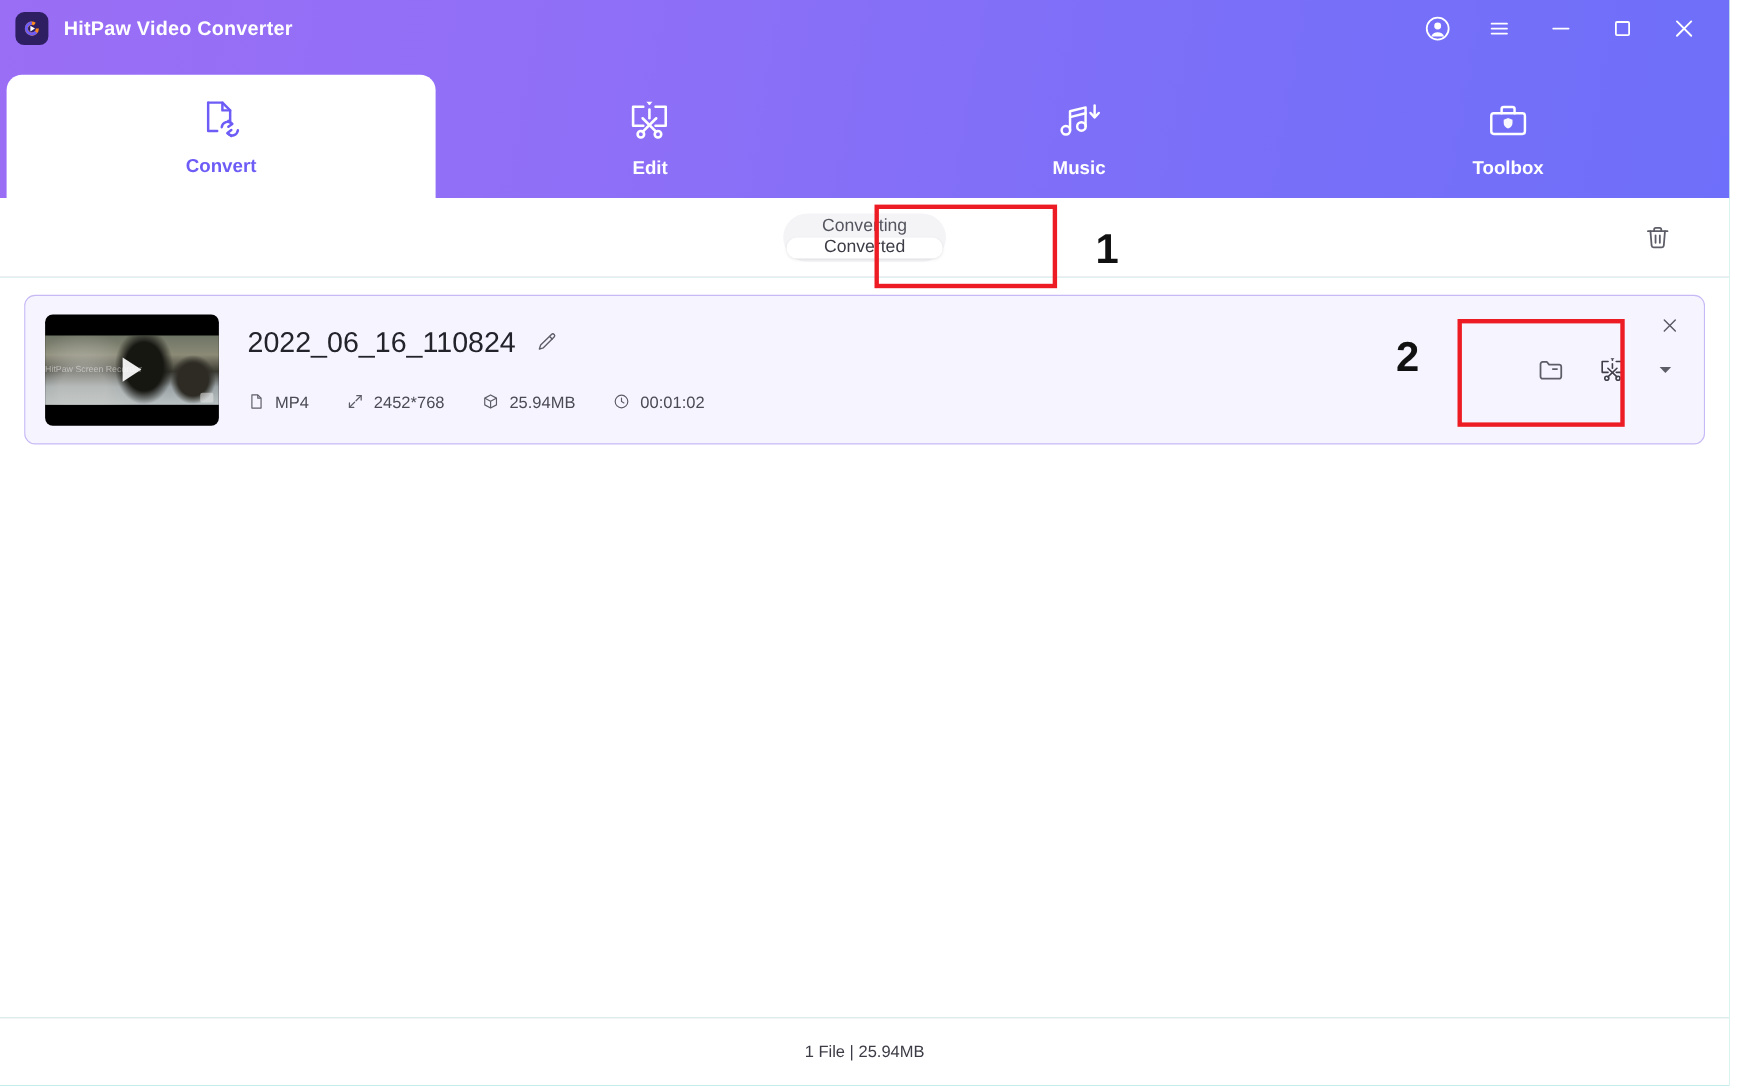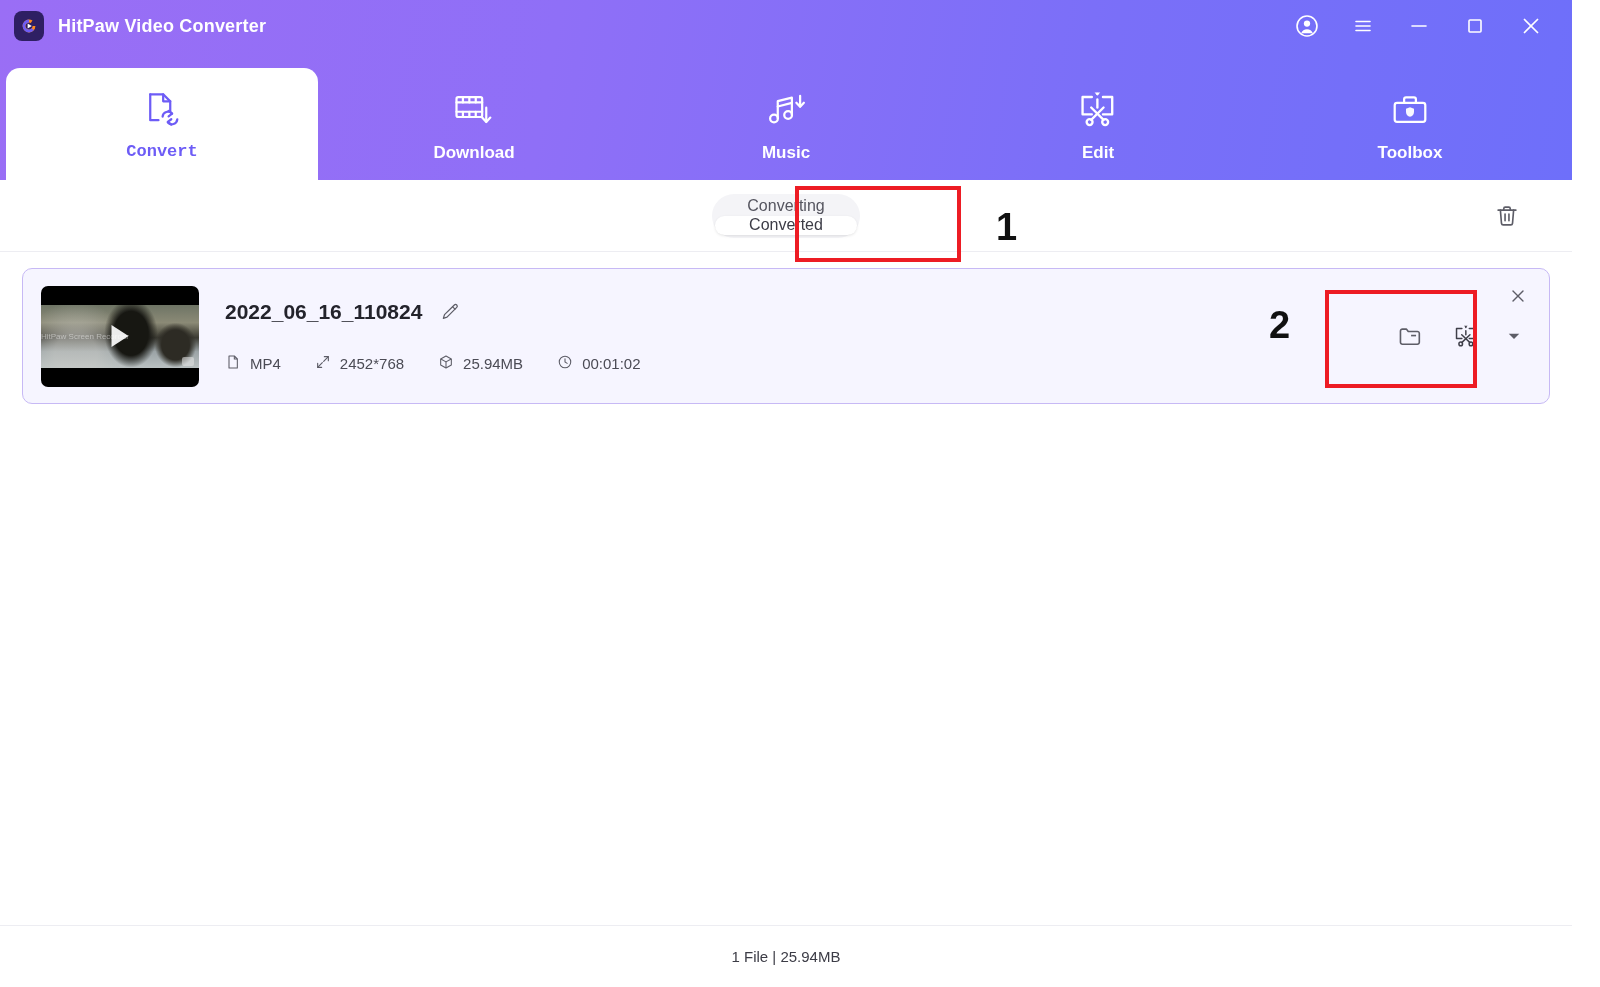--- a/index.html
+++ b/index.html
@@ -69,21 +69,20 @@
   }
   .nav-item .nav-label {
     color: #ffffff;
     font-size: 17px;
     font-weight: bold;
   }
   .nav-item.active {
     background: #ffffff;
     border-radius: 14px 14px 0 0;
     height: 112px;
-    font-family: Liberation Mono, monospace;
   }
   .nav-item.active .nav-label { color: #6d5cf6; }
   .nav-icon { height: 42px; display: flex; align-items: center; justify-content: center; }
 
   
   .subbar {
     position: relative;
     height: 72px;
     flex: none;
     background: #ffffff;
@@ -188,21 +187,21 @@
   .thumb-badge {
     position: absolute; right: 5px; bottom: 21px;
     width: 12px; height: 9px;
     background: rgba(230,230,230,.55);
     border-radius: 2px;
   }
 
   .file-info { margin-left: 26px; flex: 1; min-width: 0; }
   .file-name-row { display: flex; align-items: center; gap: 16px; }
   .file-name {
-    font-size: 21px; font-weight: bold; color: #23232b;
+    font-size: 26px; font-weight: normal; color: #23232b;
     white-space: nowrap;
   }
   .edit-name-btn {
     width: 24px; height: 24px;
     display: flex; align-items: center; justify-content: center;
     cursor: pointer;
   }
   .meta-row {
     display: flex; align-items: center;
     gap: 34px;
@@ -329,68 +328,50 @@
             <path d="M18 4.5v6h6"></path>
             <path d="M17.5 23.5a4.6 4.6 0 0 1 8-2.6"></path>
             <path d="M30 25.8a4.6 4.6 0 0 1-8 2.6"></path>
             <path d="M22.6 18.6l3 2.4-3 2.2"></path>
             <path d="M24.9 30.3l-3-2.4 3-2.2"></path>
           </svg>
         </div>
         <div class="nav-label">Convert</div>
       </div>
 
-      <div class="nav-item">
-        <div class="nav-icon">
-          <svg width="42" height="38" viewBox="0 0 36 30" fill="none" stroke="#ffffff" stroke-width="1.9" stroke-linejoin="round" stroke-linecap="round">
-            <rect x="3" y="4" width="22" height="17" rx="1.5"></rect>
-            <line x1="3" y1="8.5" x2="25" y2="8.5"></line>
-            <line x1="3" y1="16.5" x2="25" y2="16.5"></line>
-            <line x1="8.5" y1="4" x2="8.5" y2="8.5"></line>
-            <line x1="14" y1="4" x2="14" y2="8.5"></line>
-            <line x1="19.5" y1="4" x2="19.5" y2="8.5"></line>
-            <line x1="8.5" y1="16.5" x2="8.5" y2="21"></line>
-            <line x1="14" y1="16.5" x2="14" y2="21"></line>
-            <line x1="19.5" y1="16.5" x2="19.5" y2="21"></line>
-            <line x1="28.5" y1="13" x2="28.5" y2="25"></line>
-            <path d="M25 21.5l3.5 3.8 3.5-3.8"></path>
-          </svg>
-        </div>
-        <div class="nav-label">Download</div>
-      </div>
-
-      <div class="nav-item">
-        <div class="nav-icon">
-          <svg width="40" height="38" viewBox="0 0 34 30" fill="none" stroke="#ffffff" stroke-width="1.9" stroke-linejoin="round" stroke-linecap="round">
-            <path d="M10 22V7.5l12-3V19"></path>
-            <line x1="10" y1="12" x2="22" y2="9"></line>
-            <circle cx="6.8" cy="22.2" r="3.3"></circle>
-            <circle cx="18.8" cy="19.2" r="3.3"></circle>
-            <line x1="29" y1="3" x2="29" y2="12"></line>
-            <path d="M25.8 8.8L29 12.2l3.2-3.4"></path>
-          </svg>
-        </div>
-        <div class="nav-label">Music</div>
-      </div>
 
       <div class="nav-item">
         <div class="nav-icon">
           <svg width="42" height="40" viewBox="0 0 34 32" fill="none" stroke="#ffffff" stroke-width="1.9" stroke-linejoin="round" stroke-linecap="round">
             <path d="M12 5.5H4.5v14H12"></path>
             <path d="M21 5.5h7.5v14H21"></path>
             <line x1="16.5" y1="3" x2="16.5" y2="5.5" stroke-dasharray="0.1 3.2"></line>
             <line x1="16.5" y1="7.5" x2="16.5" y2="14"></line>
             <path d="M14.2 1.8l2.3 2.4 2.3-2.4z" fill="#ffffff" stroke="none"></path>
             <line x1="11.5" y1="14" x2="21.5" y2="24"></line>
             <line x1="21.5" y1="14" x2="11.5" y2="24"></line>
             <circle cx="10.2" cy="25.8" r="2.4"></circle>
             <circle cx="22.8" cy="25.8" r="2.4"></circle>
           </svg>
         </div>
         <div class="nav-label">Edit</div>
+      </div>
+
+      <div class="nav-item">
+        <div class="nav-icon">
+          <svg width="40" height="38" viewBox="0 0 34 30" fill="none" stroke="#ffffff" stroke-width="1.9" stroke-linejoin="round" stroke-linecap="round">
+            <path d="M10 22V7.5l12-3V19"></path>
+            <line x1="10" y1="12" x2="22" y2="9"></line>
+            <circle cx="6.8" cy="22.2" r="3.3"></circle>
+            <circle cx="18.8" cy="19.2" r="3.3"></circle>
+            <line x1="29" y1="3" x2="29" y2="12"></line>
+            <path d="M25.8 8.8L29 12.2l3.2-3.4"></path>
+          </svg>
+        </div>
+        <div class="nav-label">Music</div>
       </div>
 
       <div class="nav-item">
         <div class="nav-icon">
           <svg width="40" height="38" viewBox="0 0 34 30" fill="none" stroke="#ffffff" stroke-width="1.9" stroke-linejoin="round" stroke-linecap="round">
             <rect x="4" y="9" width="26" height="16" rx="2"></rect>
             <path d="M12 9V5.8a1.6 1.6 0 0 1 1.6-1.6h6.8A1.6 1.6 0 0 1 22 5.8V9"></path>
             <path d="M17 12.6l3.4 1.4v2.6c0 2.1-1.5 3.6-3.4 4.2-1.9-.6-3.4-2.1-3.4-4.2V14z" fill="#ffffff" stroke="none" opacity=".95"></path>
           </svg>
         </div>

